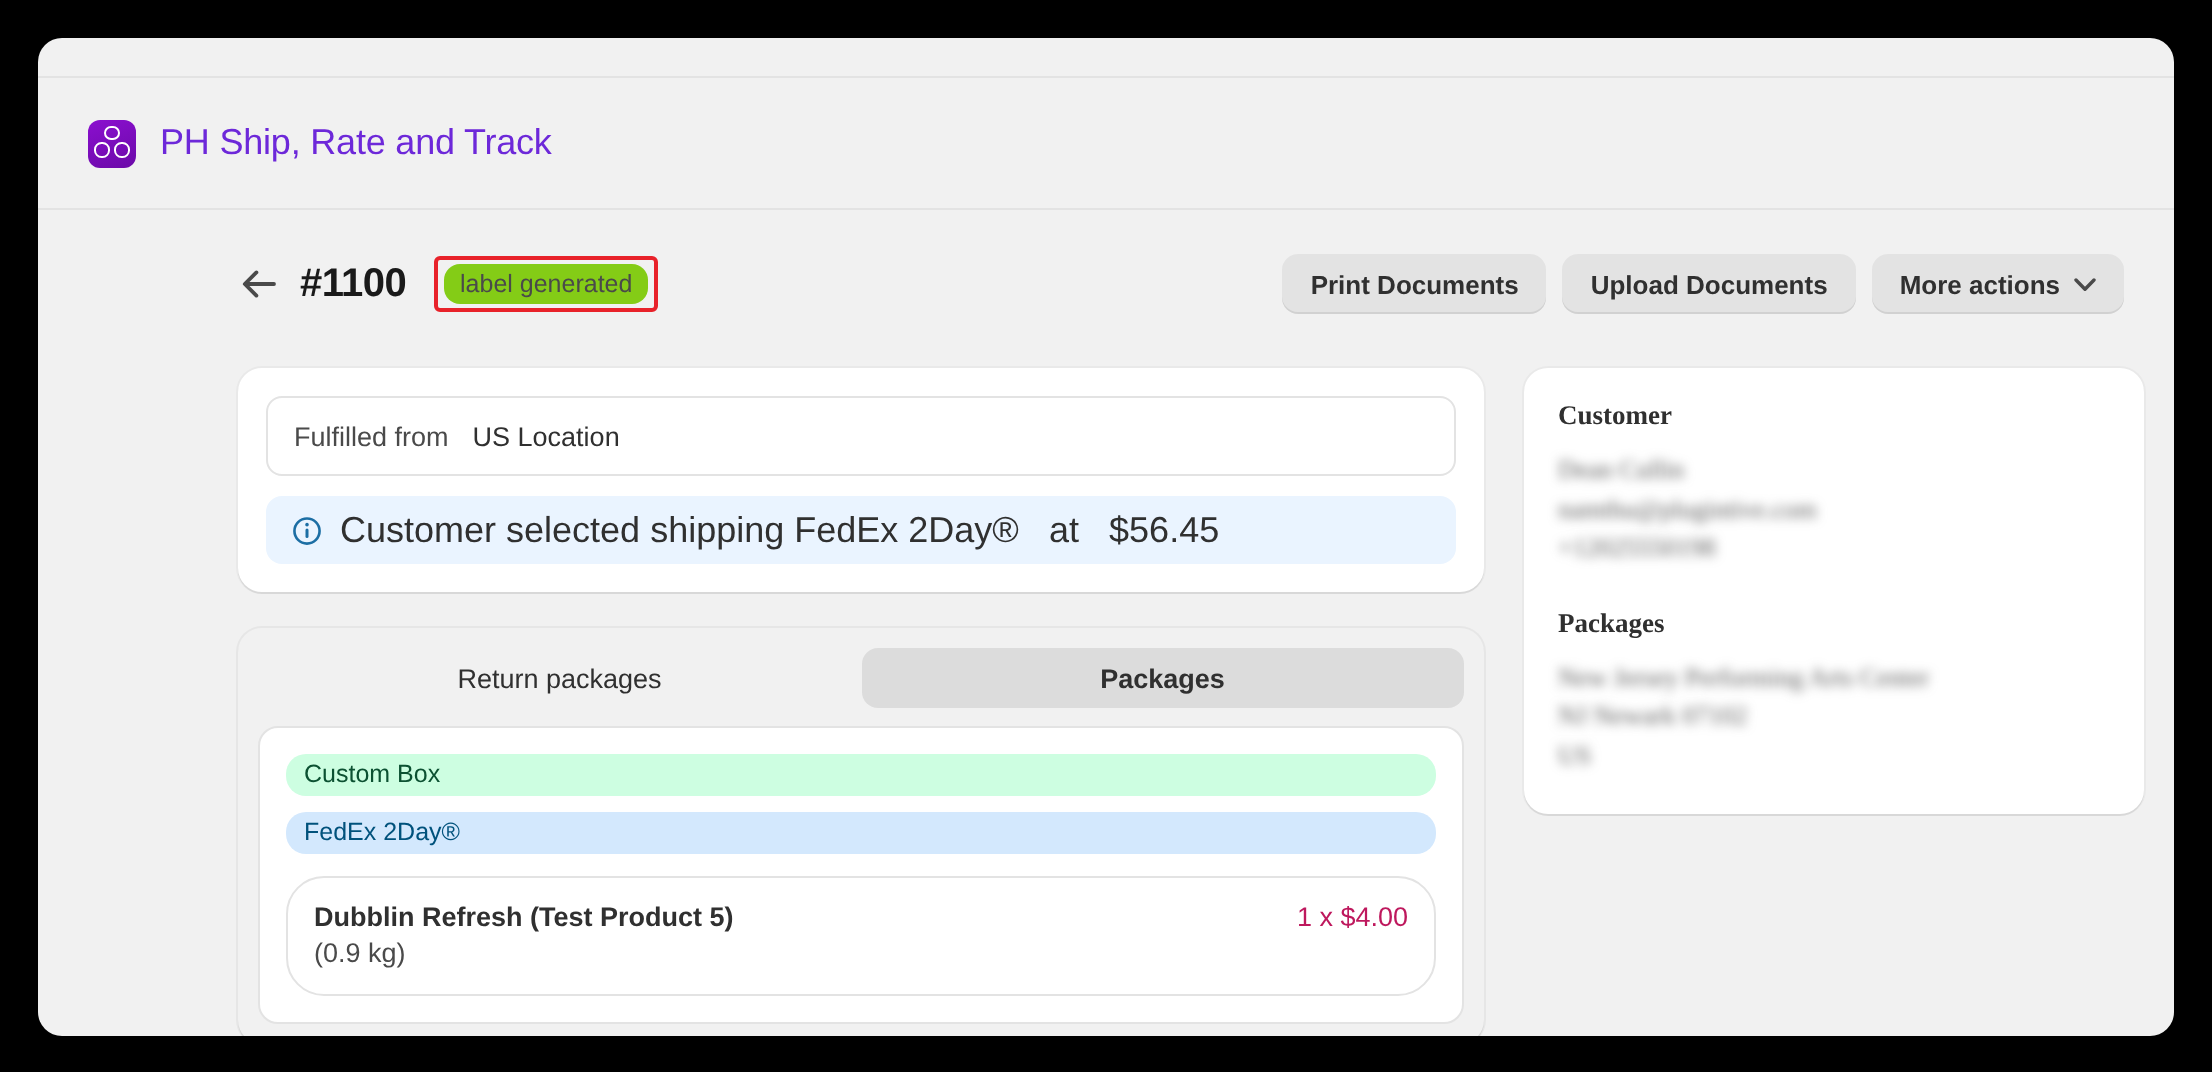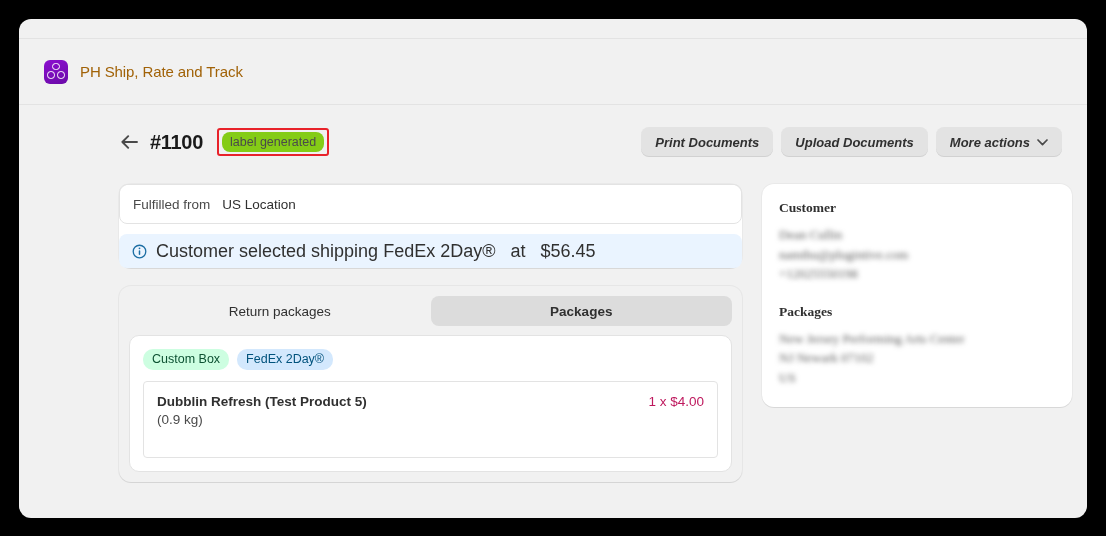--- a/index.html
+++ b/index.html
@@ -53,22 +53,22 @@
     border-radius: 50%;
     border: 1.6px solid #ffffff;
     background: transparent;
   }
   #app-icon .dot.top  { left: 8.2px; top: 3.2px; }
   #app-icon .dot.bl   { left: 3.4px; top: 11.6px; }
   #app-icon .dot.br   { left: 13.0px; top: 11.6px; }
 
   #app-title {
     margin-left: 12px;
-    font-size: 15px;
-    color: #a16207;
+    font-size: 18px;
+    color: #6d28d9;
     letter-spacing: -0.1px;
   }
 
   
   #page {
     position: absolute;
     left: 0;
     top: 87px;
     right: 0;
     bottom: 0;
@@ -130,21 +130,20 @@
     font-family: "Liberation Sans", sans-serif;
     font-size: 13px;
     font-weight: bold;
     height: 30px;
     padding: 0 14px;
     cursor: pointer;
     display: flex;
     align-items: center;
     gap: 7px;
     box-shadow: 0 -1px 0 0 rgba(0,0,0,0.08) inset;
-    font-style: italic;
   }
   .hbtn .chev { display: block; }
 
   
   #main {
     position: absolute;
     left: 100px;
     right: 25px;
     top: 78px;
     bottom: 0;
@@ -155,21 +154,21 @@
   #col-left  { width: 623px; flex: 0 0 623px; }
   #col-right { width: 310px; flex: 0 0 310px; font-family: Liberation Serif, serif; }
 
   .card {
     background: #ffffff;
     border-radius: 12px;
     box-shadow: 0 1px 0 0 rgba(0,0,0,0.07), 0 0 0 1px rgba(0,0,0,0.03);
   }
 
   
-  #fulfillment-card { }
+  #fulfillment-card { padding: 14px; }
   #fulfilled-from-box {
     border: 1px solid #e3e3e3;
     border-radius: 8px;
     height: 40px;
     display: flex;
     align-items: center;
     padding: 0 13px;
   }
   #fulfilled-from-label { font-size: 13.5px; color: #4a4a4a; }
   #fulfilled-from-value { font-size: 13.5px; font-weight: normal; color: #303030; margin-left: 12px; }
@@ -221,35 +220,35 @@
   .tab.active {
     background: #dcdcdc;
     font-weight: bold;
   }
   #packages-inner {
     background: #ffffff;
     border: 1px solid #e3e3e3;
     border-radius: 10px;
     padding: 13px;
   }
-  #package-badges { display: flex; gap: 8px; }
+  #package-badges { display: flex; gap: 8px; flex-direction: column; }
   .pill {
     font-size: 12.5px;
     line-height: 21px;
     border-radius: 10px;
     padding: 0 9px;
   }
   .pill.green { background: #cdfee1; color: #0c5132; }
   .pill.blue  { background: #d3e8fd; color: #00527c; }
 
   #line-item {
     margin-top: 11px;
     border: 1px solid #e3e3e3;
-    border-radius: 4px;
-    padding: 11px 13px 29px;
+    border-radius: 19px;
+    padding: 11px 13px 12px;
     display: flex;
     align-items: flex-start;
   }
   #line-item-name {
     font-size: 13.5px;
     font-weight: bold;
     color: #303030;
     line-height: 17px;
   }
   #line-item-weight {

